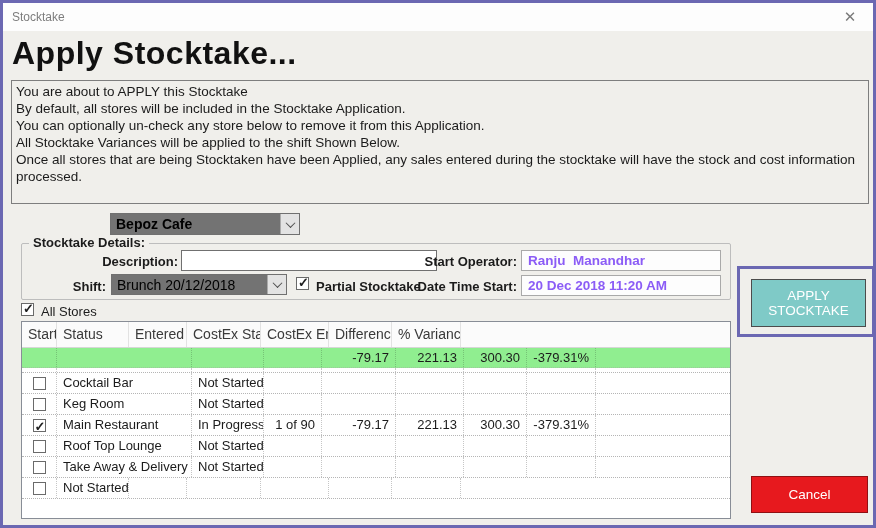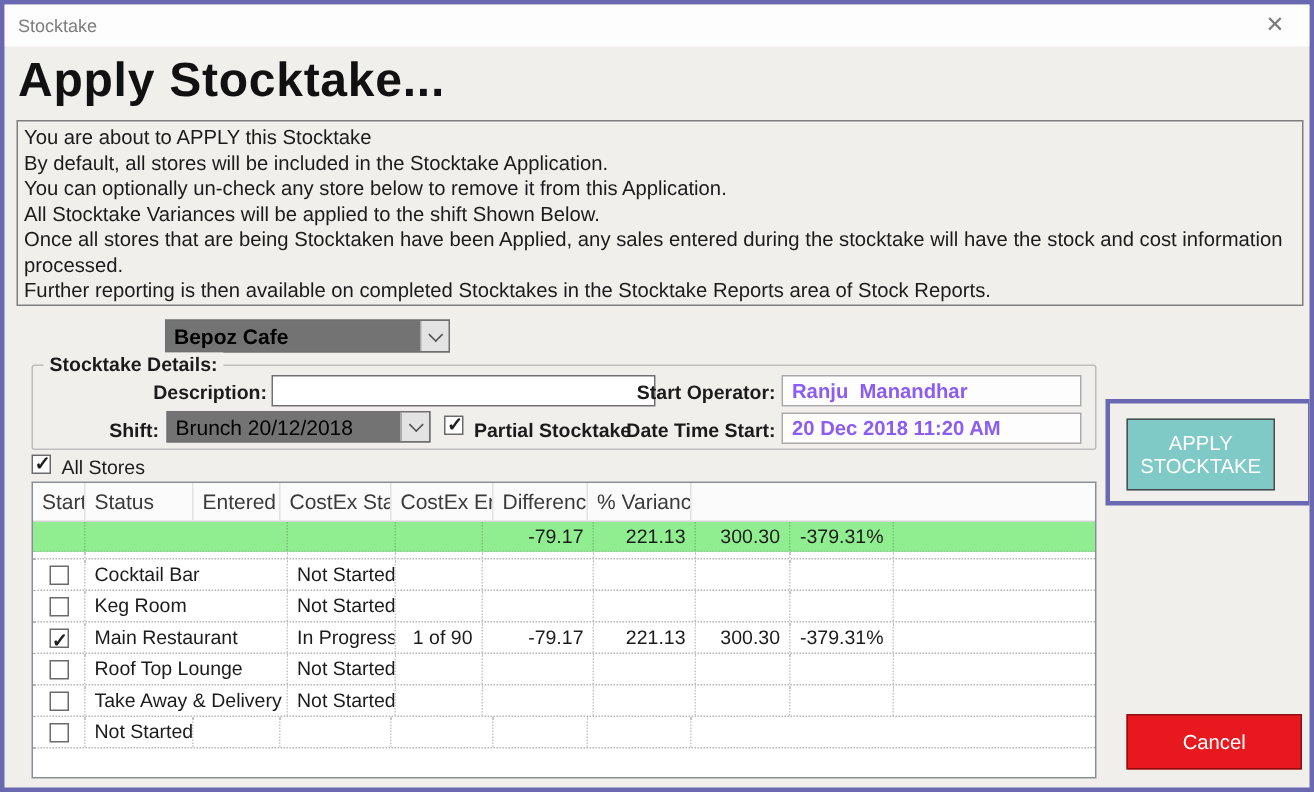--- a/index.html
+++ b/index.html
@@ -67,21 +67,21 @@
   .g-cell { font-size:13px; color:#1b1b1b; line-height:19px; padding:0 6px;
             border-right:1px dotted #c6c6c6; white-space:nowrap; overflow:hidden; }
   .g-row.total .g-cell { border-right:1px dotted rgba(0,0,0,0.18); }
   .num { text-align:right; }
   .c0{width:35px; display:flex; align-items:center; justify-content:center; padding:0;}
   .c1{width:135px;} .c2{width:72px;} .c3{width:58px; text-align:right;}
   .c4{width:74px;} .c5{width:68px;} .c6{width:63px;} .c7{width:69px;}
 
   
   .focus-rect { position:absolute; left:734px; top:263px; width:138px; height:71px; border:3px solid #6b68b2; }
-  .apply-btn { position:absolute; left:748px; top:276px; width:99px; height:48px;
+  .apply-btn { position:absolute; left:748px; top:276px; width:115px; height:48px;
                background:#7fcac7; border:1px solid #4c4c4c; color:#fff; font-size:13.5px;
                display:flex; align-items:center; justify-content:center; cursor:pointer;
                font-family:"Liberation Sans", sans-serif; }
   .cancel-btn { position:absolute; left:748px; top:473px; width:117px; height:37px;
                 background:#e7191e; border:1px solid #8f1013; color:#fff; font-size:13.5px;
                 display:flex; align-items:center; justify-content:center; cursor:pointer;
                 font-family:"Liberation Sans", sans-serif; }
 </style>
 </head>
 <body>
@@ -94,21 +94,20 @@
   </div>
 
   <div class="heading">Apply Stocktake...</div>
 
   <div class="intro-box">
     <div>You are about to APPLY this Stocktake</div>
     <div>By default, all stores will be included in the Stocktake Application.</div>
     <div>You can optionally un-check any store below to remove it from this Application.</div>
     <div>All Stocktake Variances will be applied to the shift Shown Below.</div>
     <div>Once all stores that are being Stocktaken have been Applied, any sales entered during the stocktake will have the stock and cost information processed.</div>
-    <div>Further reporting is then available on completed Stocktakes in the Stocktake Reports area of Stock Reports.</div>
   </div>
 
   <div class="dropdown venue-dd">
     <span class="dd-text">Bepoz Cafe</span>
     <span class="dd-arrow">
         <span class="chev"></span>
       </span>
   </div>
 
   <div class="groupbox">

